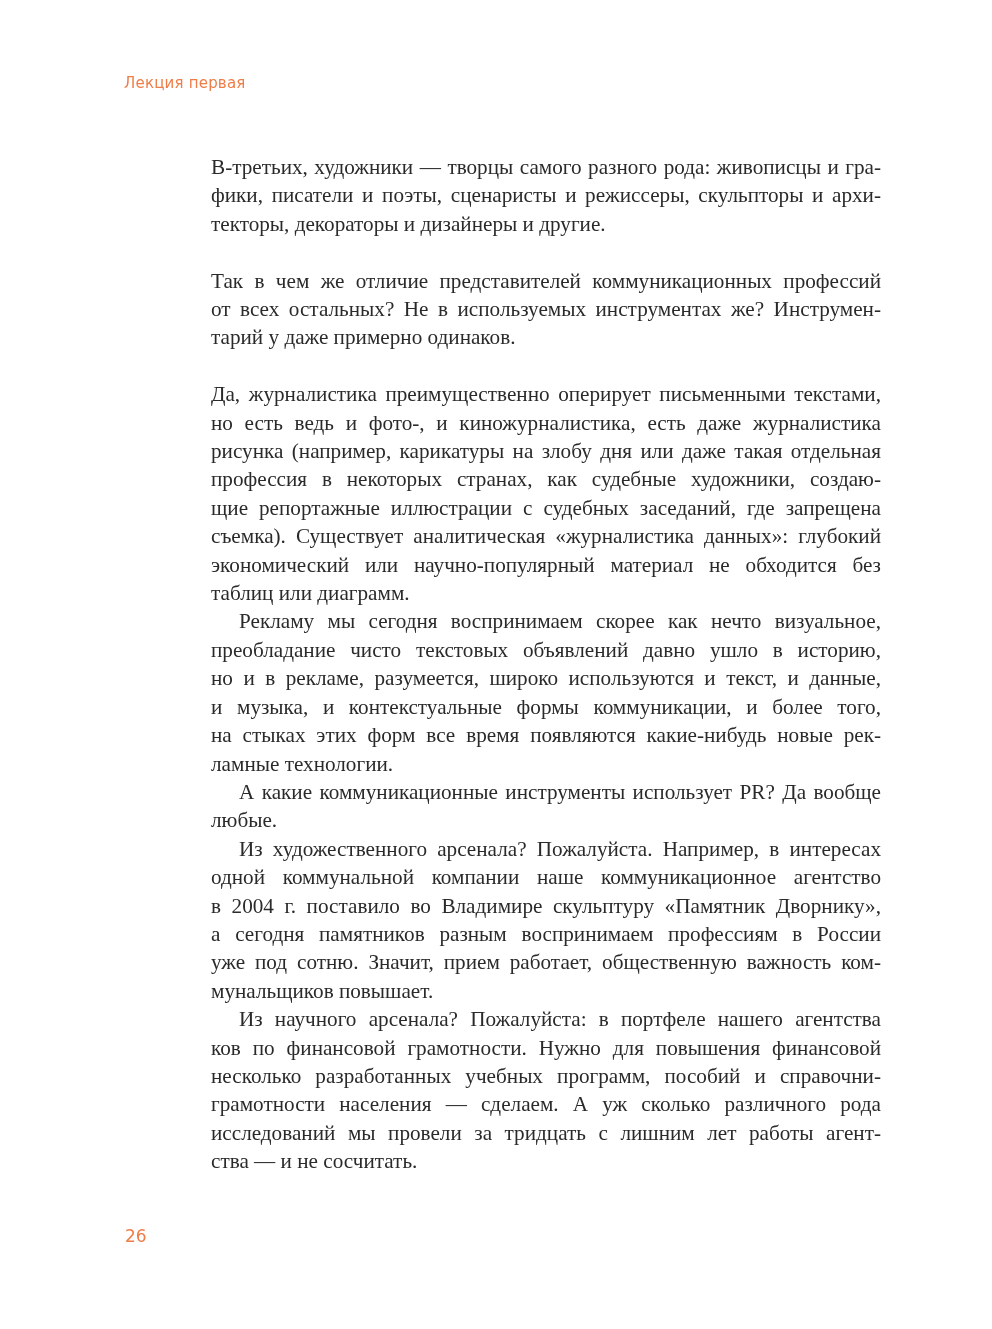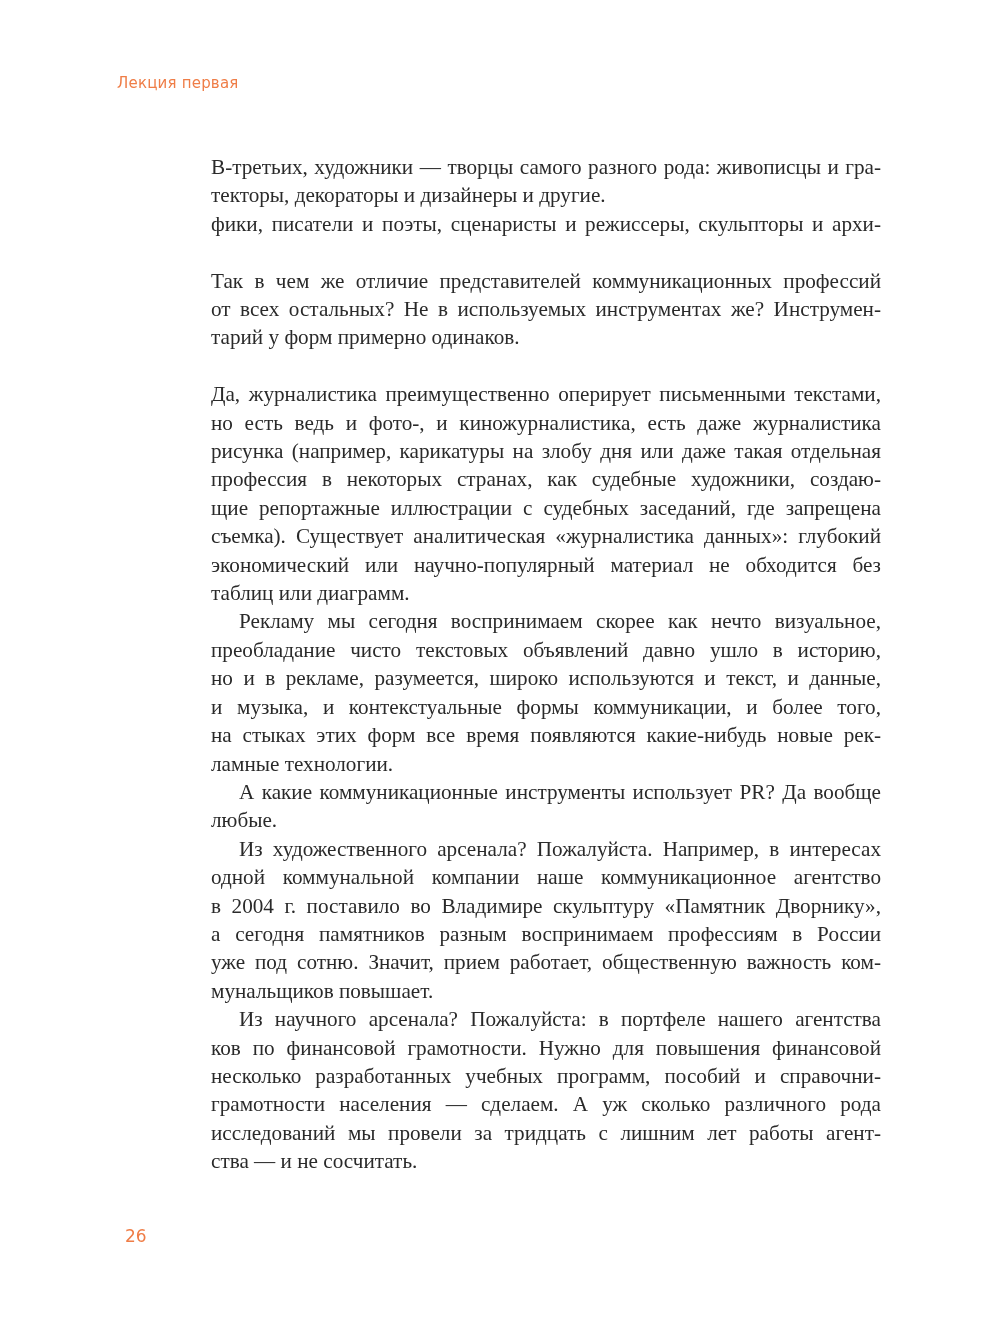--- a/index.html
+++ b/index.html
@@ -1,18 +1,18 @@
 <!DOCTYPE html>
 <html><head>
   <meta charset="utf-8">
   <style>
     html, body { margin: 0; padding: 0; background: #ffffff; }
     body { width: 992px; height: 1329px; position: relative; overflow: hidden; }
     .running-head {
-      position: absolute; left: 117px; top: 74px;
+      position: absolute; left: 124px; top: 74px;
       font-family: "DejaVu Sans", sans-serif; font-size: 15px;
       color: #ef7d47; letter-spacing: 0.2px;
     }
     .page-number {
       position: absolute; left: 118px; top: 1226px;
       font-family: "DejaVu Sans", sans-serif; font-size: 17px;
       color: #ef7d47;
       margin-left: 7px;
     }
     .body-text {
@@ -26,28 +26,28 @@
     .indent { padding-left: 28px; }
   </style>
 </head>
 <body>
 
 <div class="running-head">Лекция первая</div>
 
 <div class="body-text" id="body-text">
     <div class="paragraph">
       <span class="line justify">В-третьих, художники — творцы самого разного рода: живописцы и гра-</span>
+      <span class="line justify">фики, писатели и поэты, сценаристы и режиссеры, скульпторы и архи-</span>
       <span class="line">текторы, декораторы и дизайнеры и другие.</span>
-      <span class="line justify">фики, писатели и поэты, сценаристы и режиссеры, скульпторы и архи-</span>
     </div>
     <div class="gap"></div>
     <div class="paragraph">
       <span class="line justify">Так в чем же отличие представителей коммуникационных профессий</span>
       <span class="line justify">от всех остальных? Не в используемых инструментах же? Инструмен-</span>
-      <span class="line">тарий у форм примерно одинаков.</span>
+      <span class="line">тарий у даже примерно одинаков.</span>
     </div>
     <div class="gap"></div>
     <div class="paragraph">
       <span class="line justify">Да, журналистика преимущественно оперирует письменными текстами,</span>
       <span class="line justify">но есть ведь и фото-, и киножурналистика, есть даже журналистика</span>
       <span class="line justify">рисунка (например, карикатуры на злобу дня или даже такая отдельная</span>
       <span class="line justify">профессия в некоторых странах, как судебные художники, создаю-</span>
       <span class="line justify">щие репортажные иллюстрации с судебных заседаний, где запрещена</span>
       <span class="line justify">съемка). Существует аналитическая «журналистика данных»: глубокий</span>
       <span class="line justify">экономический или научно-популярный материал не обходится без</span>

